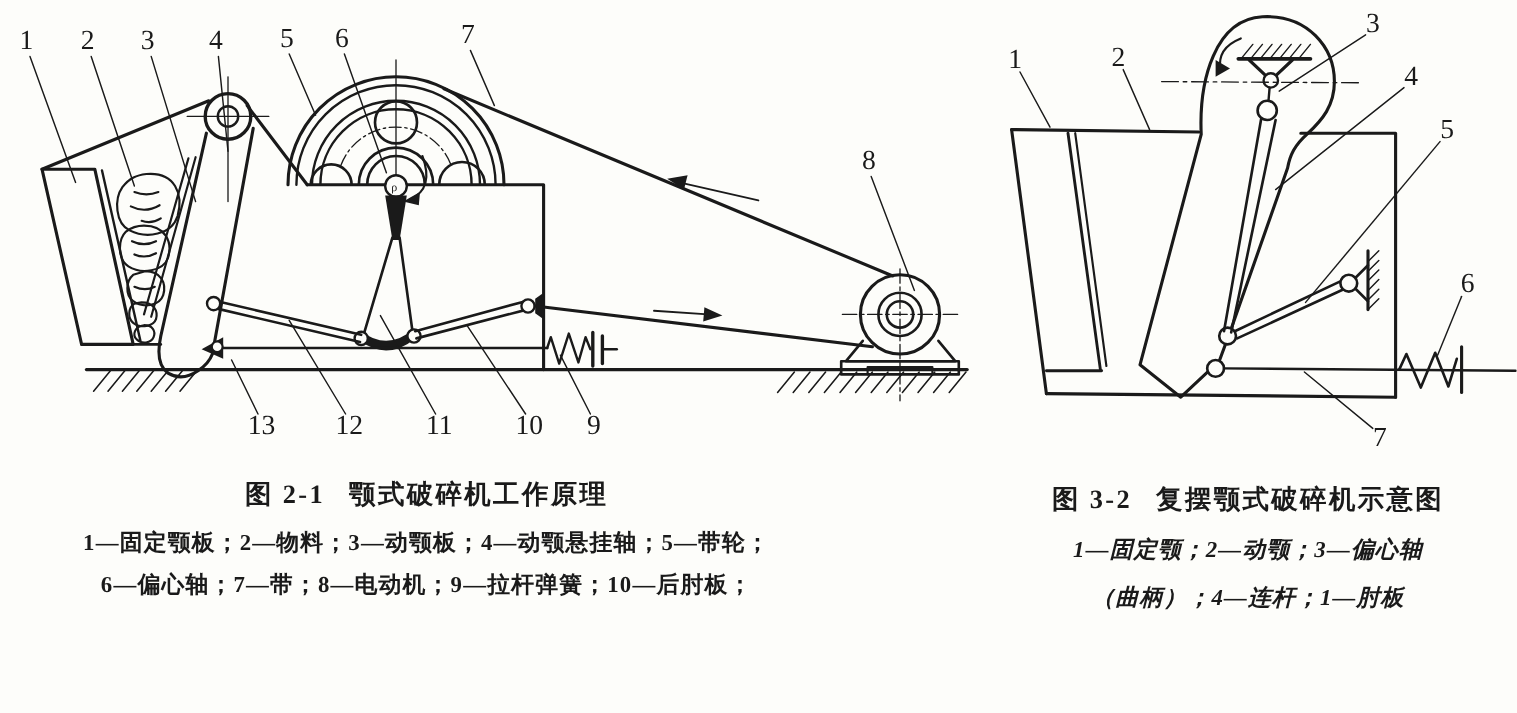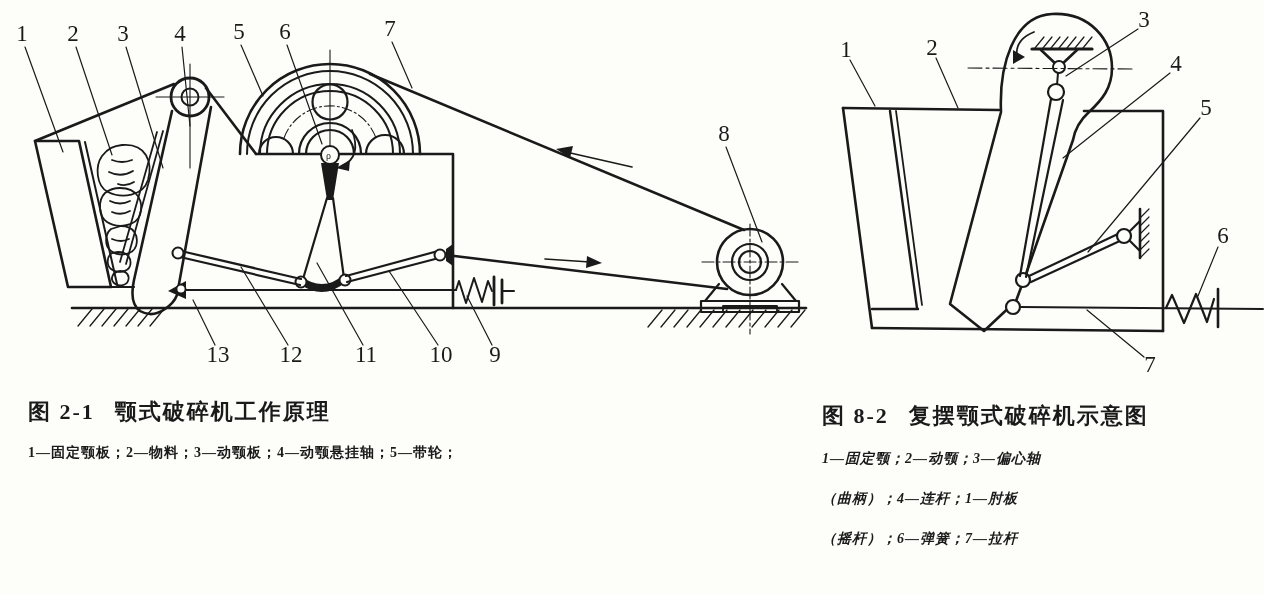--- a/index.html
+++ b/index.html
@@ -3,24 +3,24 @@
 <meta charset="utf-8">
 <style>
   html,body{margin:0;padding:0;}
   body{
     width:1264px;height:594px;position:relative;
     background:#fdfdfa;overflow:hidden;
     font-family:"Liberation Serif", serif;
     color:#1a1a1a;
   }
   #drawing{position:absolute;left:0;top:0;}
-  .caption{position:absolute;text-align:left;}
+  .caption{position:absolute;text-align:center;}
   .cap-title{font-size:22px;font-weight:700;letter-spacing:2px;margin-bottom:8px;}
   .cap-title .t2{margin-left:20px;}
-  .cap-line{font-size:14px;font-weight:600;letter-spacing:1px;}
+  .cap-line{font-size:19px;font-weight:600;letter-spacing:1px;}
   #cap1{left:28px;top:397px;width:655px;}
   #cap1 .cap-line{line-height:35px;}
   #cap2{left:822px;top:401px;width:436px;}
   #cap2 .cap-line{line-height:40px;font-style:italic;}
   svg text.callout{
     font-family:"Liberation Serif", serif;
     font-size:23px;fill:#1a1a1a;
   }
   svg text.hubmark{font-family:"Liberation Serif", serif;font-size:10px;fill:#1a1a1a;}
 </style>
@@ -252,22 +252,22 @@
       <text class="callout" x="1150" y="372">7</text>
     </g>
   </g>
 </svg>
 
 <div class="caption" id="cap1">
   <div class="cap-title">
     <span>图 2-1</span><span class="t2">颚式破碎机工作原理</span>
   </div>
   <div class="cap-line">1—固定颚板；2—物料；3—动颚板；4—动颚悬挂轴；5—带轮；</div>
+  <div class="cap-line">6—偏心轴；7—带；8—电动机；9—拉杆弹簧；10—后肘板；</div>
 </div>
 
 <div class="caption" id="cap2">
   <div class="cap-title">
-    <span>图 8-2</span><span class="t2">复摆颚式破碎机示意图</span>
+    <span>图 3-2</span><span class="t2">复摆颚式破碎机示意图</span>
   </div>
   <div class="cap-line">1—固定颚；2—动颚；3—偏心轴</div>
   <div class="cap-line">（曲柄）；4—连杆；1—肘板</div>
-  <div class="cap-line">（摇杆）；6—弹簧；7—拉杆</div>
 </div>
 
 </body></html>

